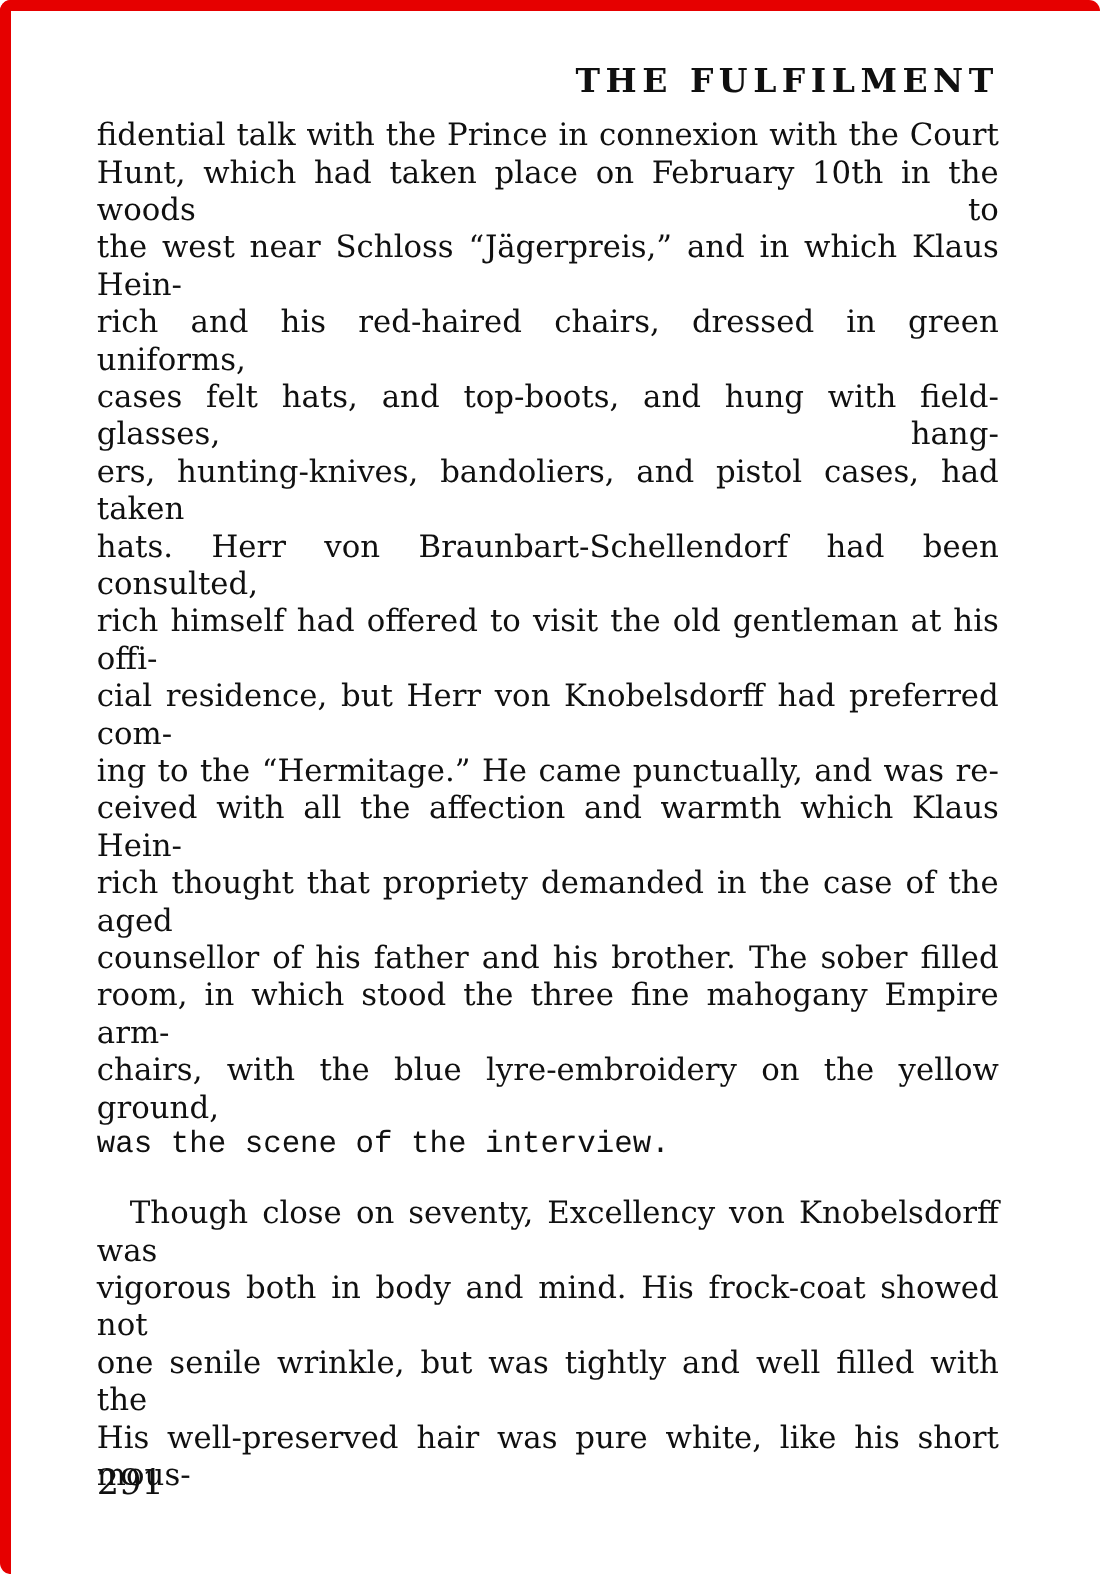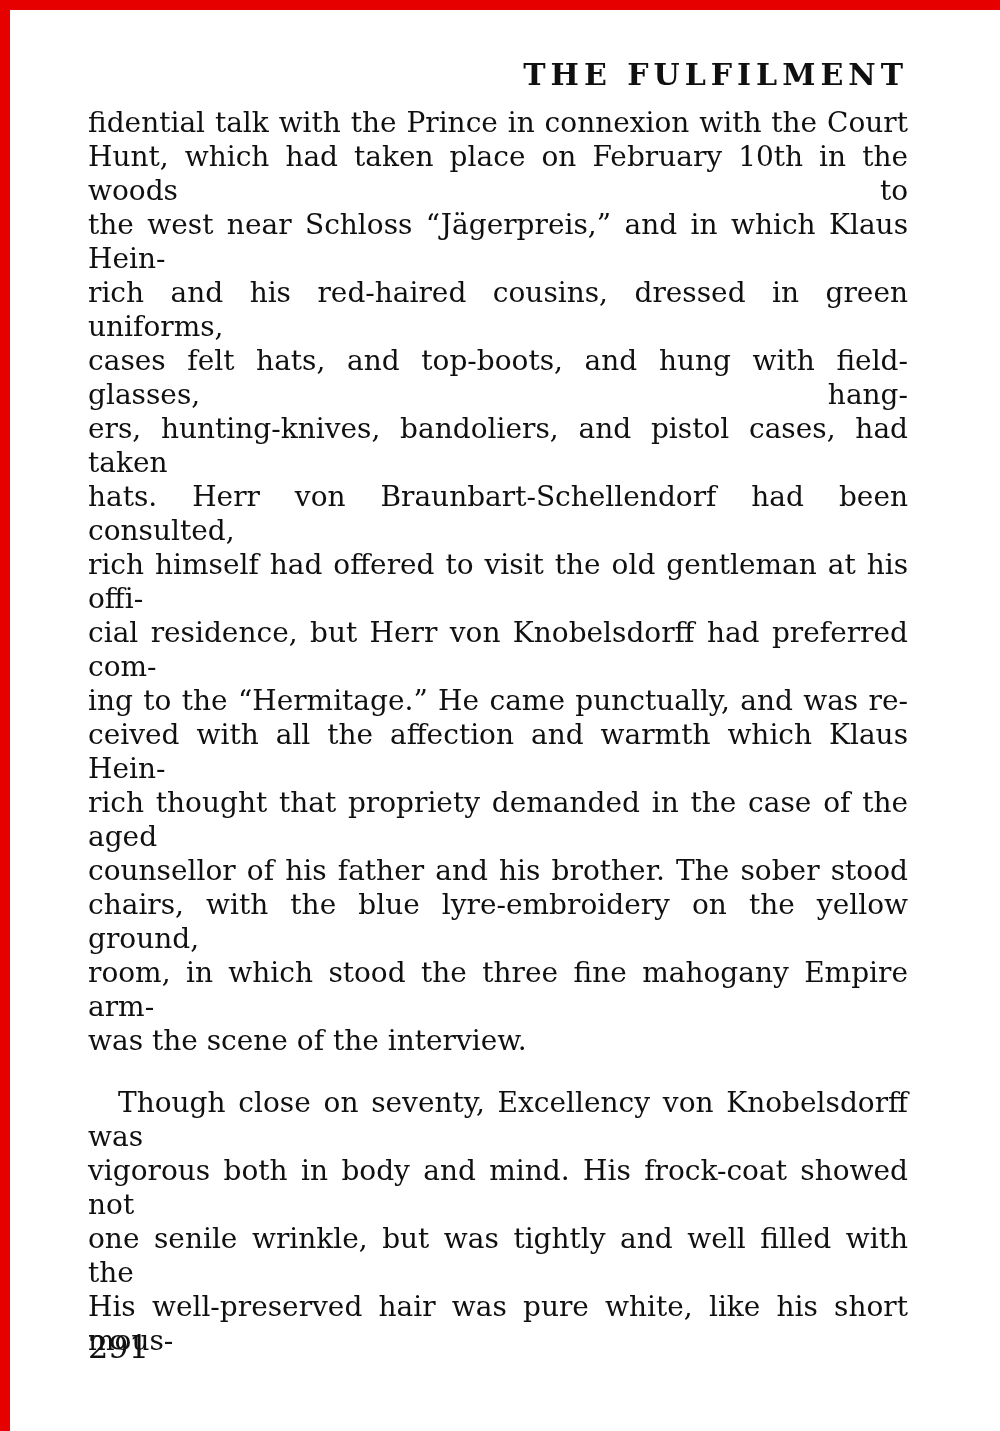--- a/index.html
+++ b/index.html
@@ -8,20 +8,21 @@
     background: #ffffff;
   }
   .scan-page {
     position: relative;
     width: 1000px;
     height: 1431px;
     background: var(--paper, #ffffff);
     overflow: hidden;
     font-family: "DejaVu Serif", "Liberation Serif", serif;
     color: var(--ink, #101010);
+    border-radius: 10px;
   }
   .edge-top {
     position: absolute;
     top: 0; left: 0;
     width: 100%; height: 10px;
     background: var(--edge, #e60000);
   }
   .edge-left {
     position: absolute;
     top: 0; left: 0;
@@ -47,20 +48,21 @@
     width: 820px;
     font-size: 28px;
     line-height: 34px;
   }
   .line {
     text-align: justify;
     text-align-last: justify;
   }
   .line.no-just {
     text-align-last: left;
+    font-family: Liberation Mono, monospace;
   }
   .line.indent {
     text-indent: 30px;
     margin-top: 28px;
   }
   .page-number {
     position: absolute;
     top: 1330px;
     left: 88px;
     font-size: 32px;
@@ -71,32 +73,32 @@
 <body>
 
 <div class="scan-page">
   <div class="edge-top"></div>
   <div class="edge-left"></div>
   <div class="running-header">THE FULFILMENT</div>
   <div class="page-body" id="body-text">
       <div class="line">fidential talk with the Prince in connexion with the Court</div>
       <div class="line">Hunt, which had taken place on February 10th in the woods to</div>
       <div class="line">the west near Schloss “Jägerpreis,” and in which Klaus Hein-</div>
-      <div class="line">rich and his red-haired cousins, dressed in green uniforms,</div>
+      <div class="line">rich and his red-haired chairs, dressed in green uniforms,</div>
       <div class="line">cases felt hats, and top-boots, and hung with field-glasses, hang-</div>
       <div class="line">ers, hunting-knives, bandoliers, and pistol cases, had taken</div>
       <div class="line">hats. Herr von Braunbart-Schellendorf had been consulted,</div>
       <div class="line">rich himself had offered to visit the old gentleman at his offi-</div>
       <div class="line">cial residence, but Herr von Knobelsdorff had preferred com-</div>
       <div class="line">ing to the “Hermitage.” He came punctually, and was re-</div>
       <div class="line">ceived with all the affection and warmth which Klaus Hein-</div>
       <div class="line">rich thought that propriety demanded in the case of the aged</div>
-      <div class="line">counsellor of his father and his brother. The sober stood</div>
+      <div class="line">counsellor of his father and his brother. The sober filled</div>
+      <div class="line">room, in which stood the three fine mahogany Empire arm-</div>
       <div class="line">chairs, with the blue lyre-embroidery on the yellow ground,</div>
-      <div class="line">room, in which stood the three fine mahogany Empire arm-</div>
       <div class="line no-just">was the scene of the interview.</div>
       <div class="line indent">Though close on seventy, Excellency von Knobelsdorff was</div>
       <div class="line">vigorous both in body and mind. His frock-coat showed not</div>
       <div class="line">one senile wrinkle, but was tightly and well filled with the</div>
       <div class="line">His well-preserved hair was pure white, like his short mous-</div>
     </div>
   <div class="page-number">291</div>
 </div>
 
 </body></html>

